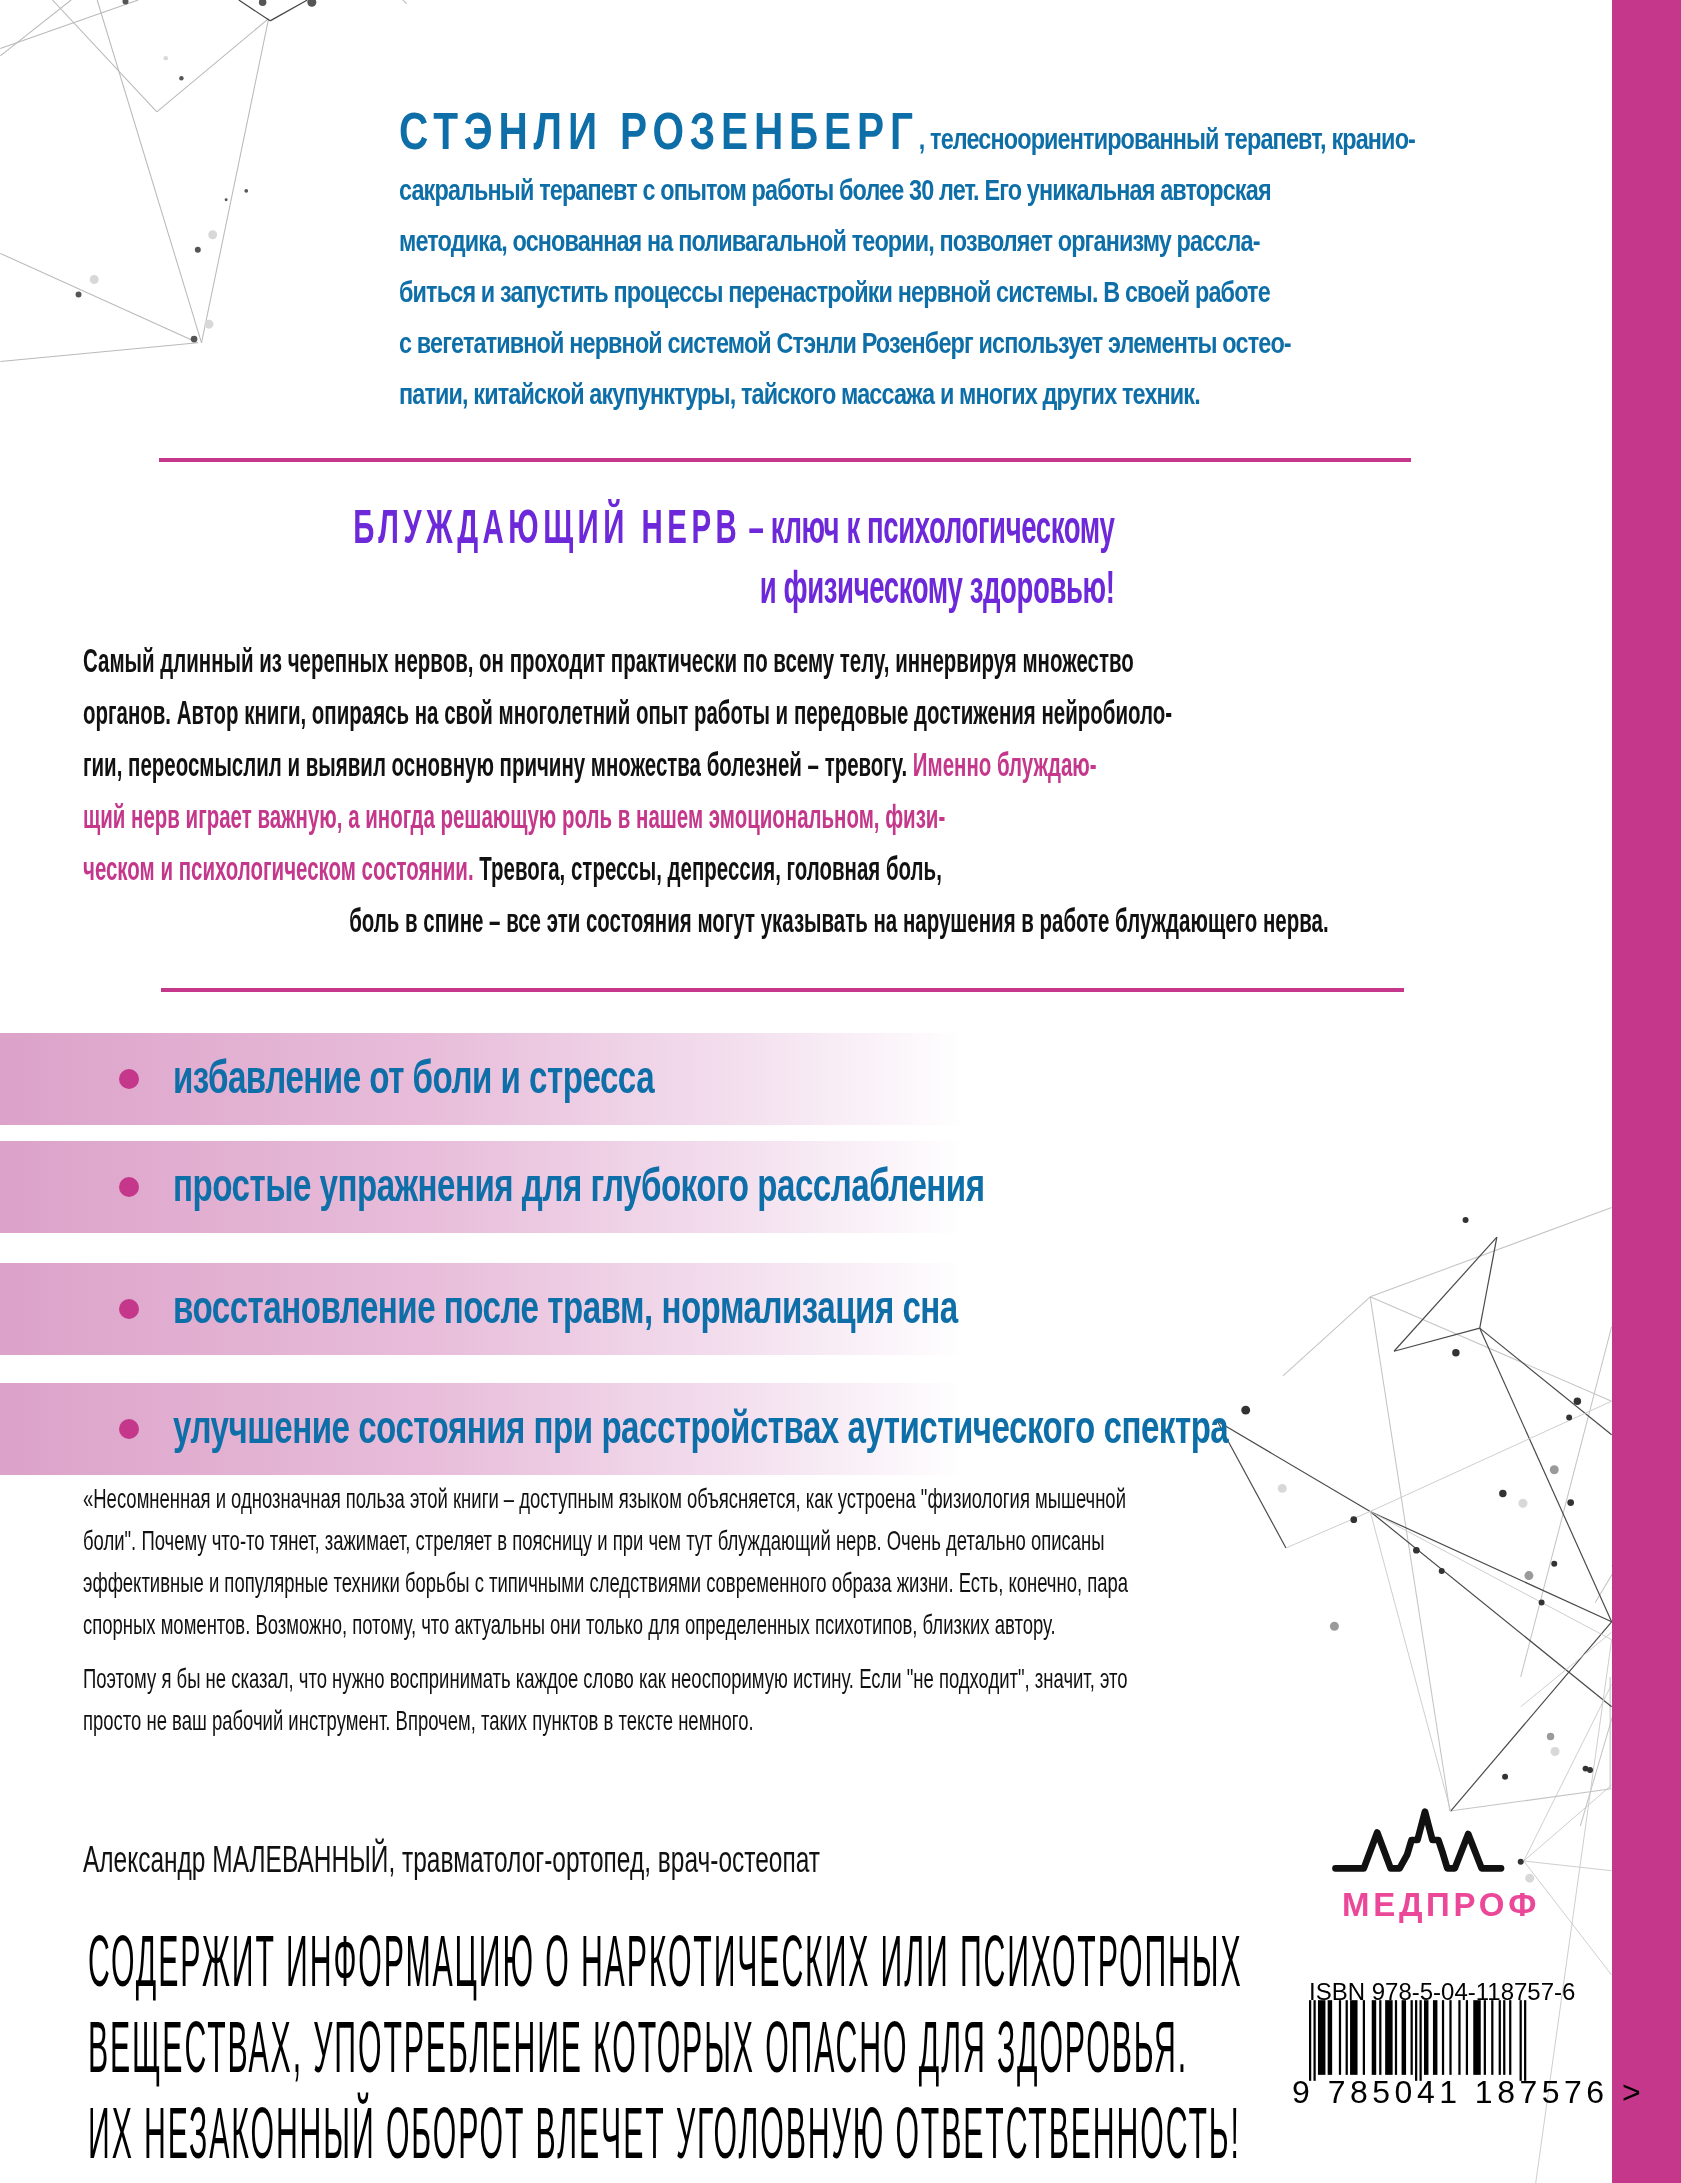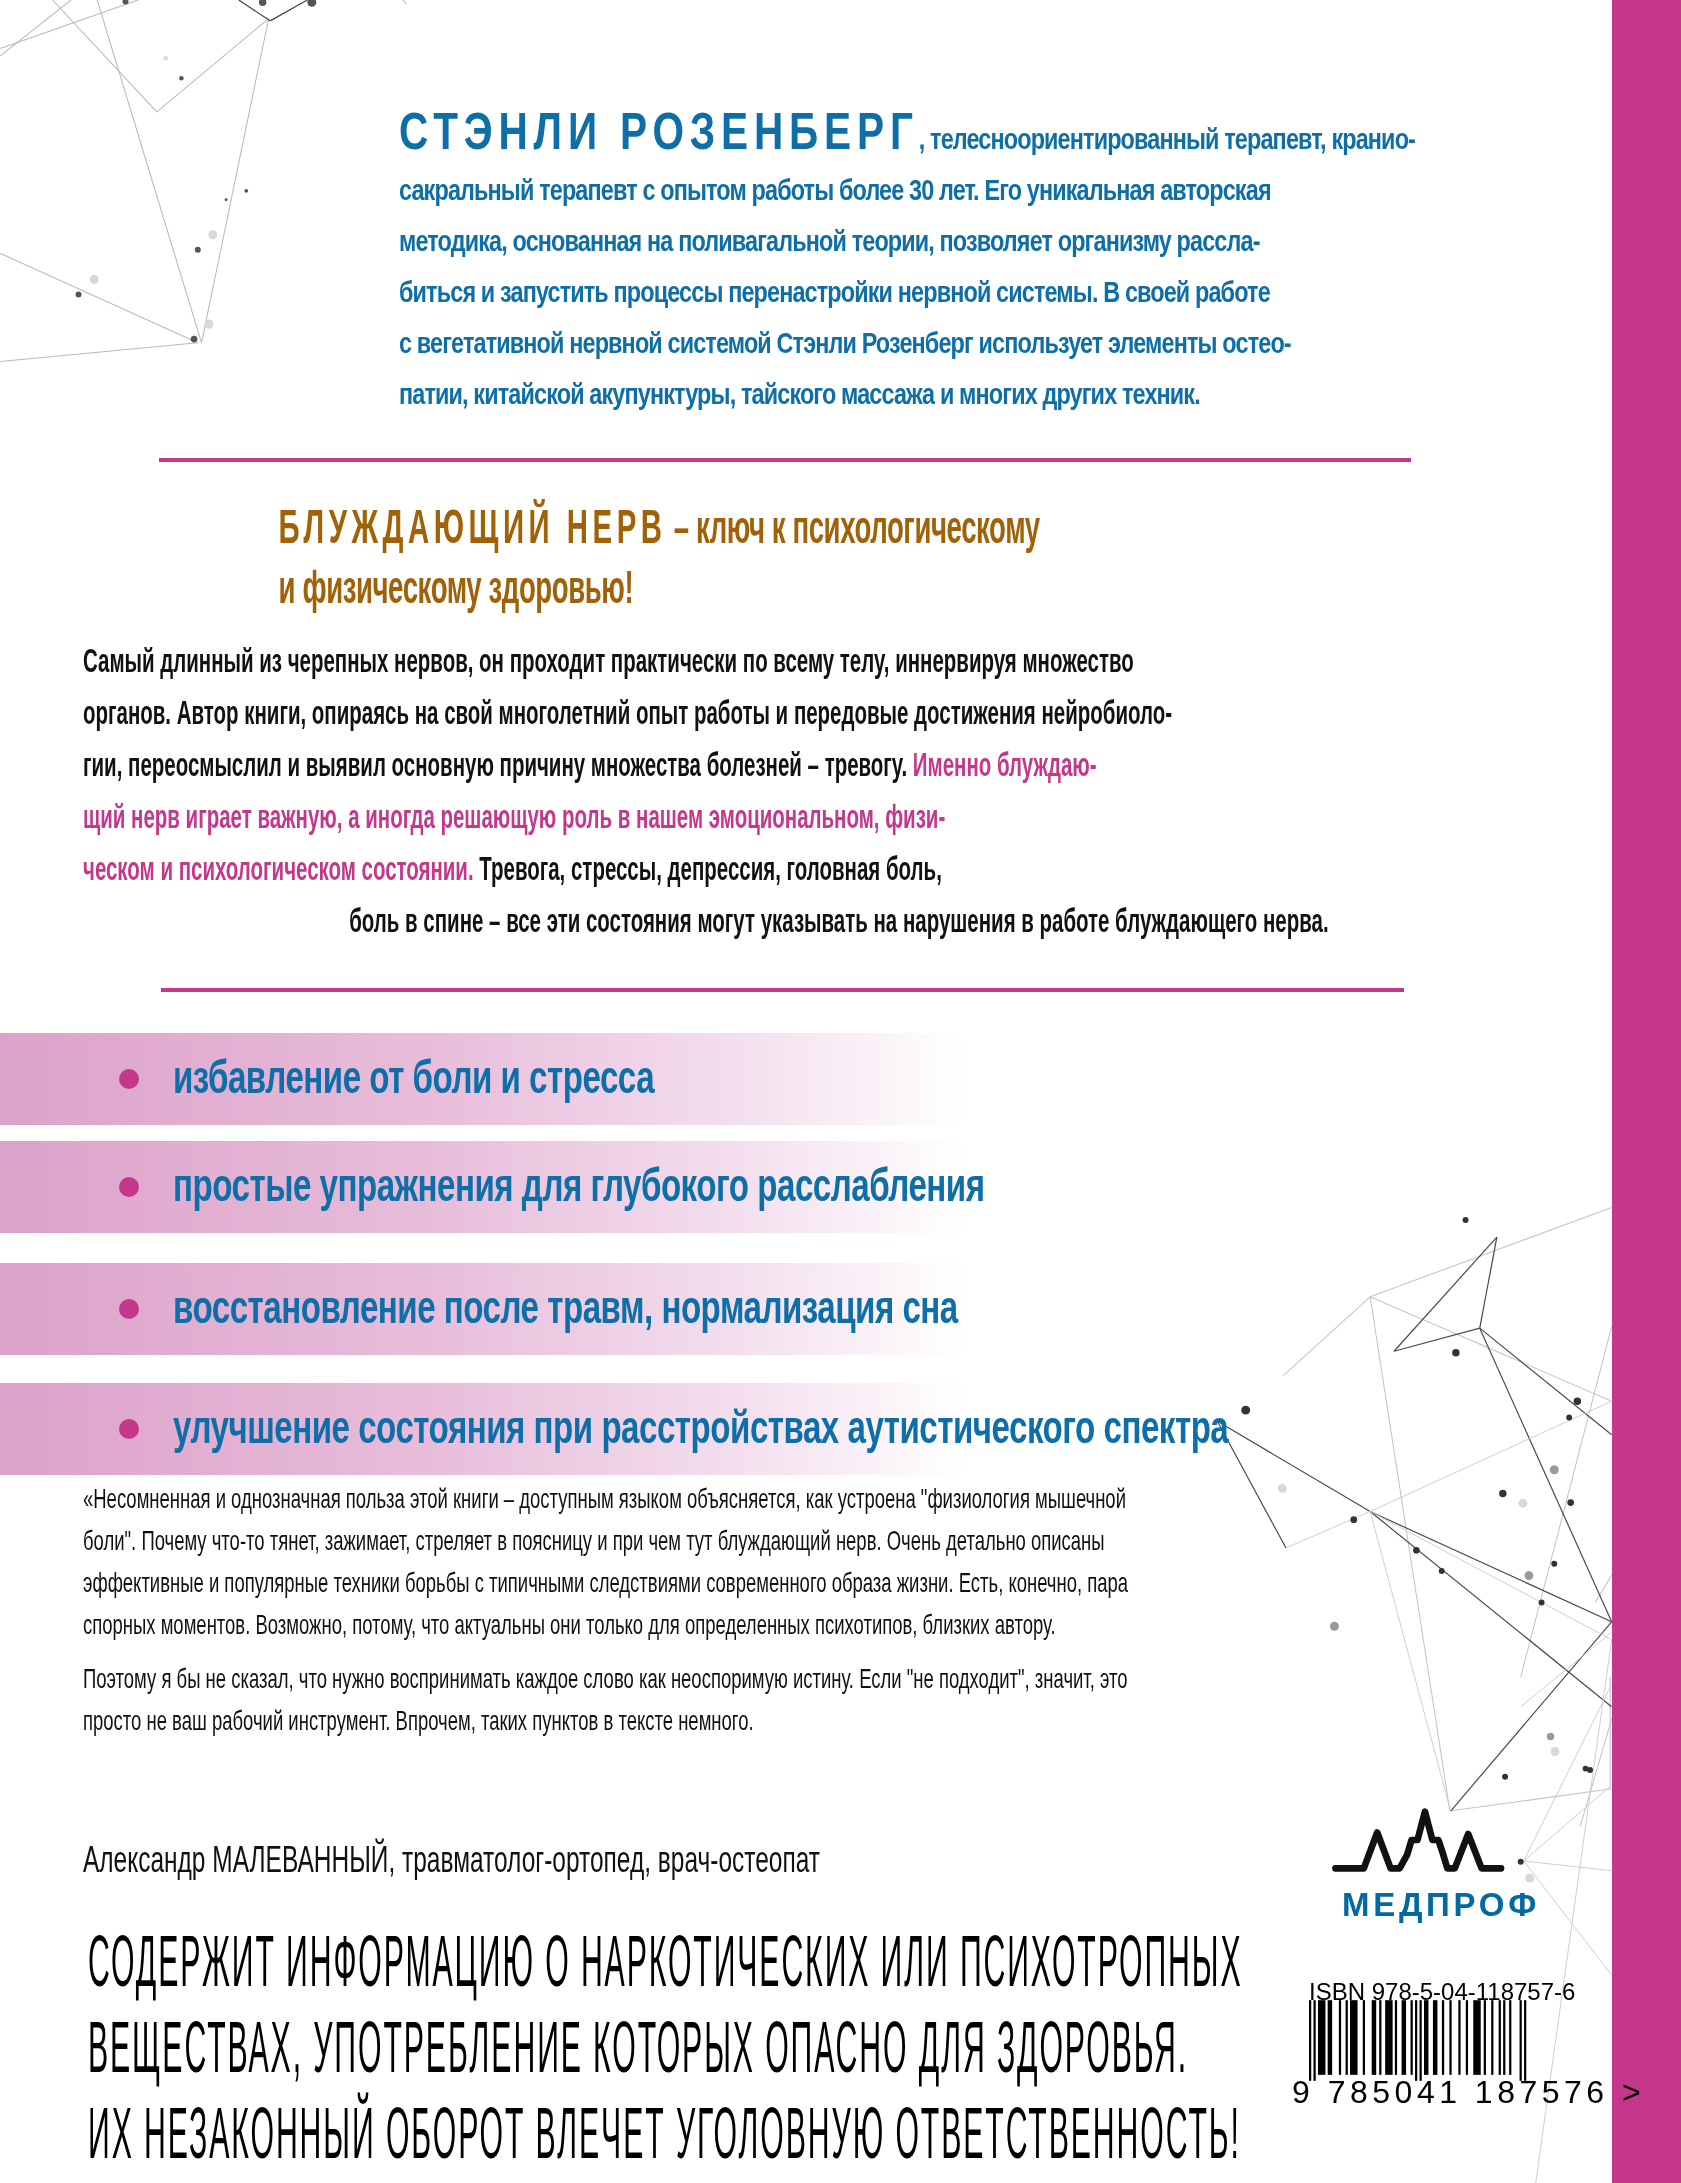--- a/index.html
+++ b/index.html
@@ -12,21 +12,21 @@
   .author-block { left:399px; top:106px; width:1044px; color:#0E6FA8; font-weight:bold;
                   font-size:30px; line-height:51px; letter-spacing:-1.1px;
                   transform:scaleX(0.78); transform-origin:left top; width:1338px; }
   .author-name { font-size:52px; letter-spacing:7.5px; }
   .author-line { white-space:nowrap; display:block; }
 
   .divider { height:3.7px; background:#C4378A; }
   .div1 { left:159px; top:458px; width:1252px; }
   .div2 { left:161px; top:988px; width:1243px; }
 
-  .headline { left:0; width:1393px; top:498px; text-align:left; color:#a16207; font-weight:bold; }
+  .headline { left:0; width:1393px; top:498px; text-align:right; color:#6d28d9; font-weight:bold; }
   .headline .hl-row { display:block; white-space:nowrap; transform:scaleX(0.6); transform-origin:center top; }
   .headline .big { font-size:49px; letter-spacing:7.5px; }
   .headline .mid { font-size:46px; letter-spacing:-0.7px; }
   .headline .row2 { margin-top:6px; }
 
   .body-text { left:83px; top:635px; width:1401px; font-size:33px; line-height:52px; color:#111; font-weight:bold; }
   .body-text .bl { display:block; white-space:nowrap; transform:scaleX(0.62); transform-origin:left top; }
   .body-text .bl.center { transform-origin:center top; text-align:center; }
   .pink { color:#C4378A; }
 
@@ -38,21 +38,21 @@
 
   .quote { left:83px; top:1478px; width:1454px; font-size:28px; color:#111; }
   .quote p { margin:0 0 12px 0; }
   .quote .ql { display:block; white-space:nowrap; line-height:42px; transform:scaleX(0.66); transform-origin:left top; }
   .signature { left:83px; top:1839px; font-size:36px; color:#111; white-space:nowrap; transform:scaleX(0.68); transform-origin:left top; }
 
   .warning { left:88px; top:1918px; color:#000; font-size:72px; font-weight:normal; letter-spacing:4.5px; }
   .warning .wl { display:block; white-space:nowrap; line-height:86px; transform:scaleX(0.42); transform-origin:left top; height:86px; }
 
   .logo { left:1357px; top:1804px; width:149px; }
-  .logo-text { left:1342px; top:1886px; width:179px; text-align:center; font-size:33px; font-weight:bold; letter-spacing:3.7px; color:#0369a1; }
+  .logo-text { left:1342px; top:1886px; width:179px; text-align:center; font-size:33px; font-weight:bold; letter-spacing:3.7px; color:#ec4899; }
 
   .isbn-label { left:1309px; top:1978px; font-size:24px; color:#000; white-space:nowrap; }
   .barcode { left:1309px; top:2000px; width:224px; height:81px; }
   .barcode-digits { left:1292px; top:2074px; font-size:32px; color:#000; white-space:nowrap; letter-spacing:4.5px; }
 </style>
 </head>
 <body>
 
 <svg class="network" viewBox="0 0 2256 2929">
   <g stroke="#b9b9b9" stroke-width="1.4" fill="none">

